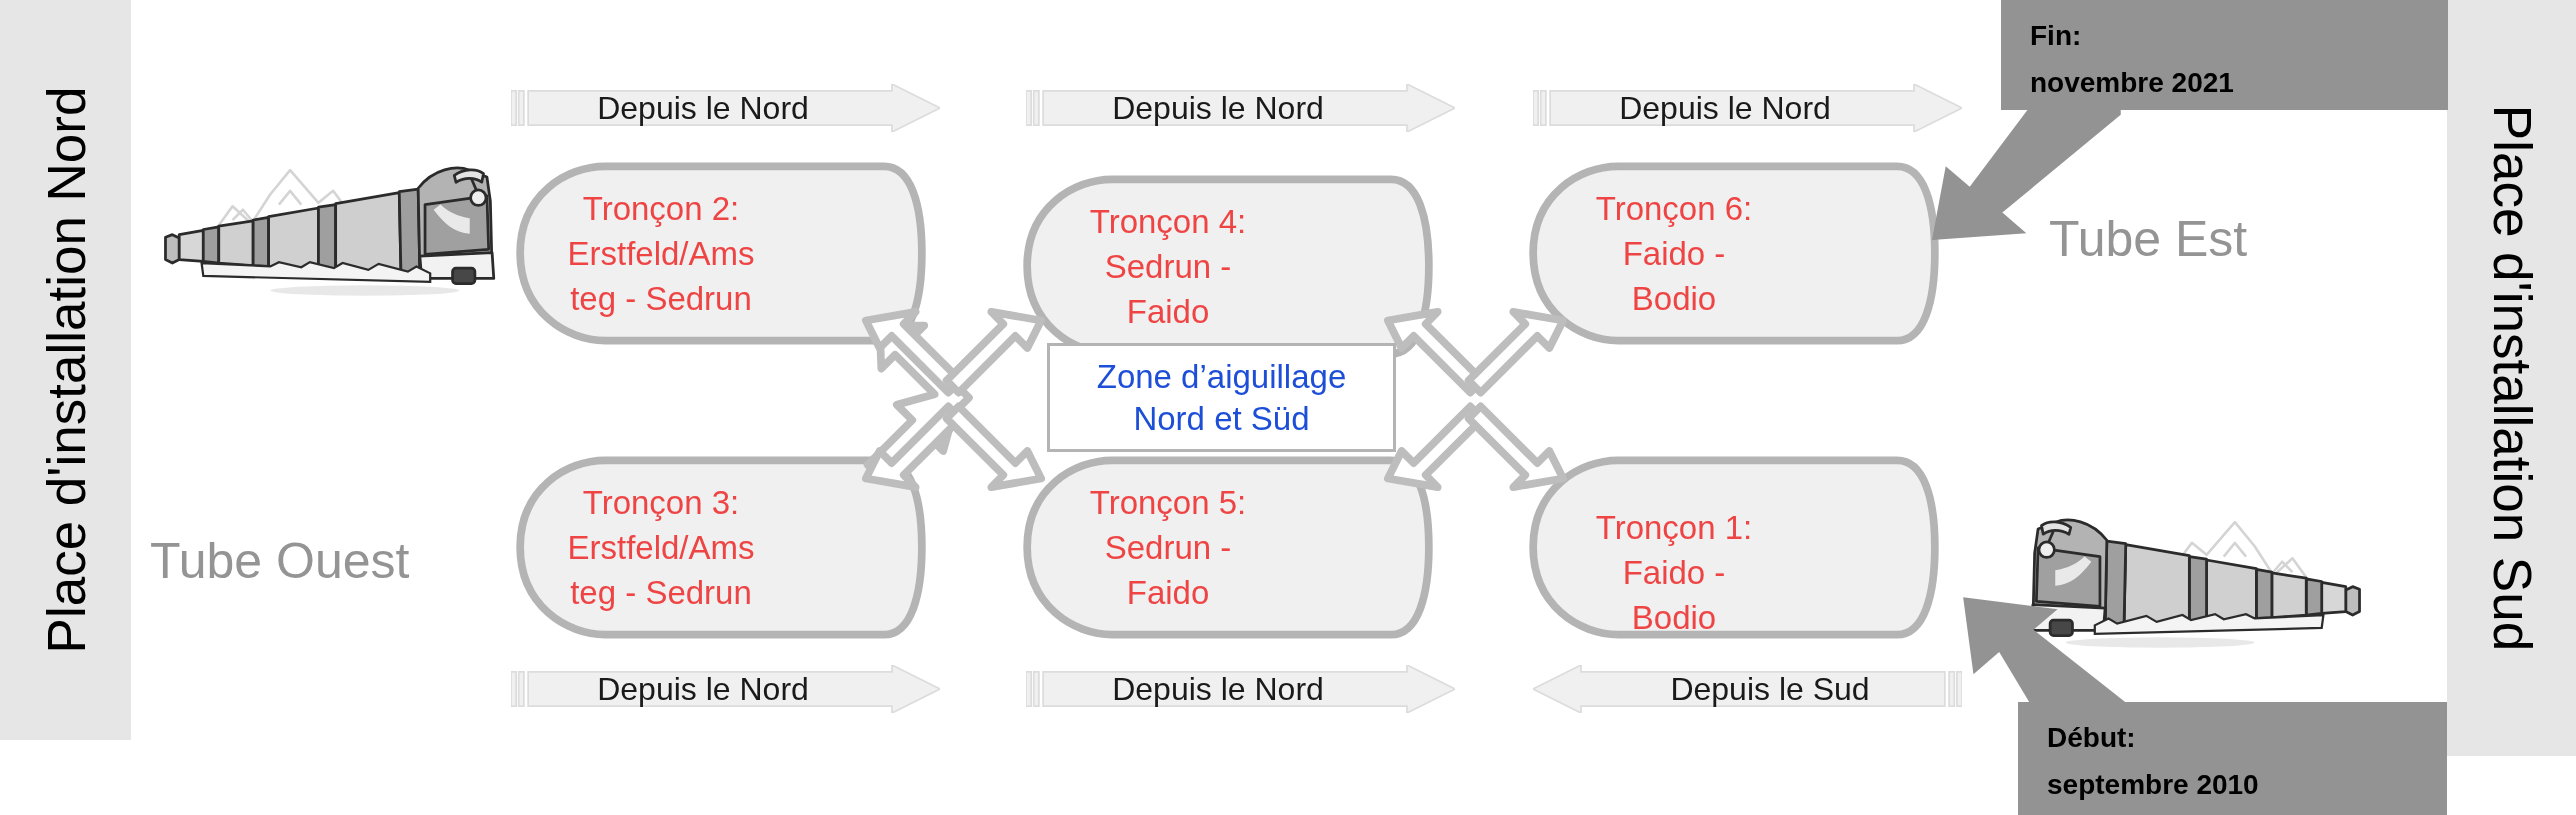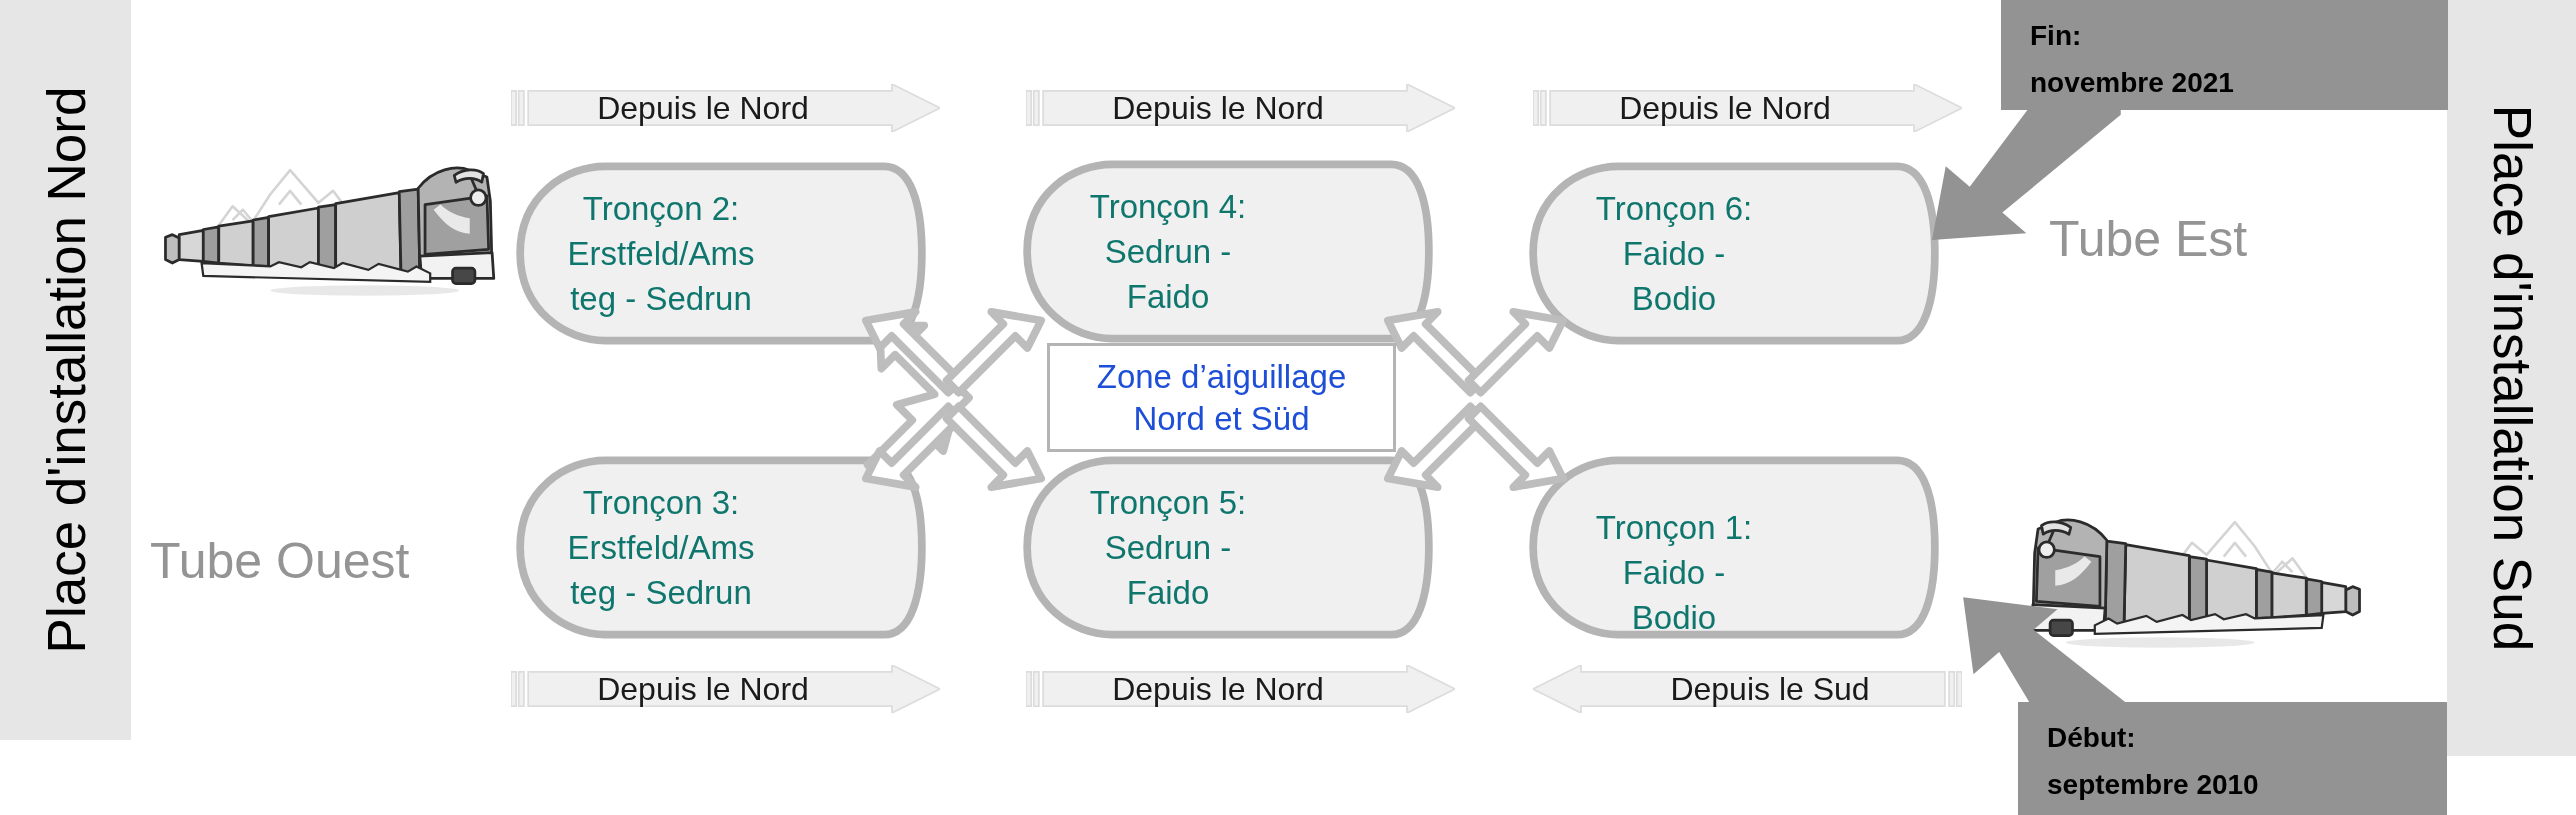--- a/index.html
+++ b/index.html
@@ -43,21 +43,21 @@
   .dirflag.rtl .flag-text{padding-left:45px;box-sizing:border-box;}
   .dirflag.ltr .flag-text{padding-right:45px;box-sizing:border-box;}
 
   
   .tube-row{position:absolute;}
   .seg{position:absolute;}
   .seg svg{position:absolute;left:0;top:0;}
   .seg .seg-text{
     position:absolute;left:0;top:0;
     display:flex;flex-direction:column;align-items:center;justify-content:center;
-    font-size:33px;line-height:45px;color:#0f766e;text-align:center;
+    font-size:33px;line-height:45px;color:#ef4444;text-align:center;
     pointer-events:none;
   }
 
   
   #switch-box{
     position:absolute;left:1047px;top:343px;width:343px;height:103px;
     background:#ffffff;border:3.4px solid #b4b4b4;
     display:flex;flex-direction:column;align-items:center;justify-content:center;
     font-size:33px;line-height:42px;color:#1d4ed8;text-align:center;
   }
@@ -188,21 +188,21 @@
       <svg width="412" height="185" viewBox="0 0 480 215">
         <path d="M105 6 L430 6 C462 6 474 52 474 107 C474 162 462 209 430 209 L105 209 C60 209 6 175 6 107 C6 39 60 6 105 6 Z" fill="#f0f0f0" stroke="#b4b4b4" stroke-width="9" stroke-linejoin="round"></path>
       </svg>
       <div class="seg-text" style="width:292px;height:185px;">
         <span>Tronçon 2:</span>
         <span>Erstfeld/Ams</span>
         <span>teg  - Sedrun</span>
       </div>
     </div>
 
-    <div class="seg" style="left:1022px;top:159px;width:412px;height:185px;">
+    <div class="seg" style="left:1022px;top:174px;width:412px;height:185px;">
       <svg width="412" height="185" viewBox="0 0 480 215">
         <path d="M105 6 L430 6 C462 6 474 52 474 107 C474 162 462 209 430 209 L105 209 C60 209 6 175 6 107 C6 39 60 6 105 6 Z" fill="#f0f0f0" stroke="#b4b4b4" stroke-width="9" stroke-linejoin="round"></path>
       </svg>
       <div class="seg-text" style="width:292px;height:185px;">
         <span>Tronçon 4:</span>
         <span>Sedrun -</span>
         <span>Faido</span>
       </div>
     </div>
 

